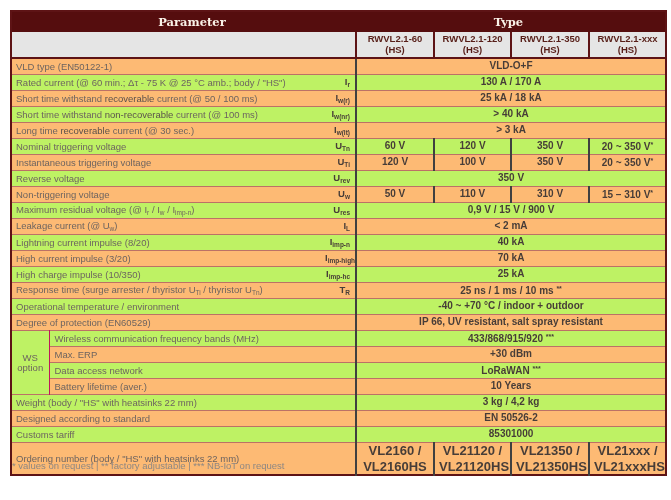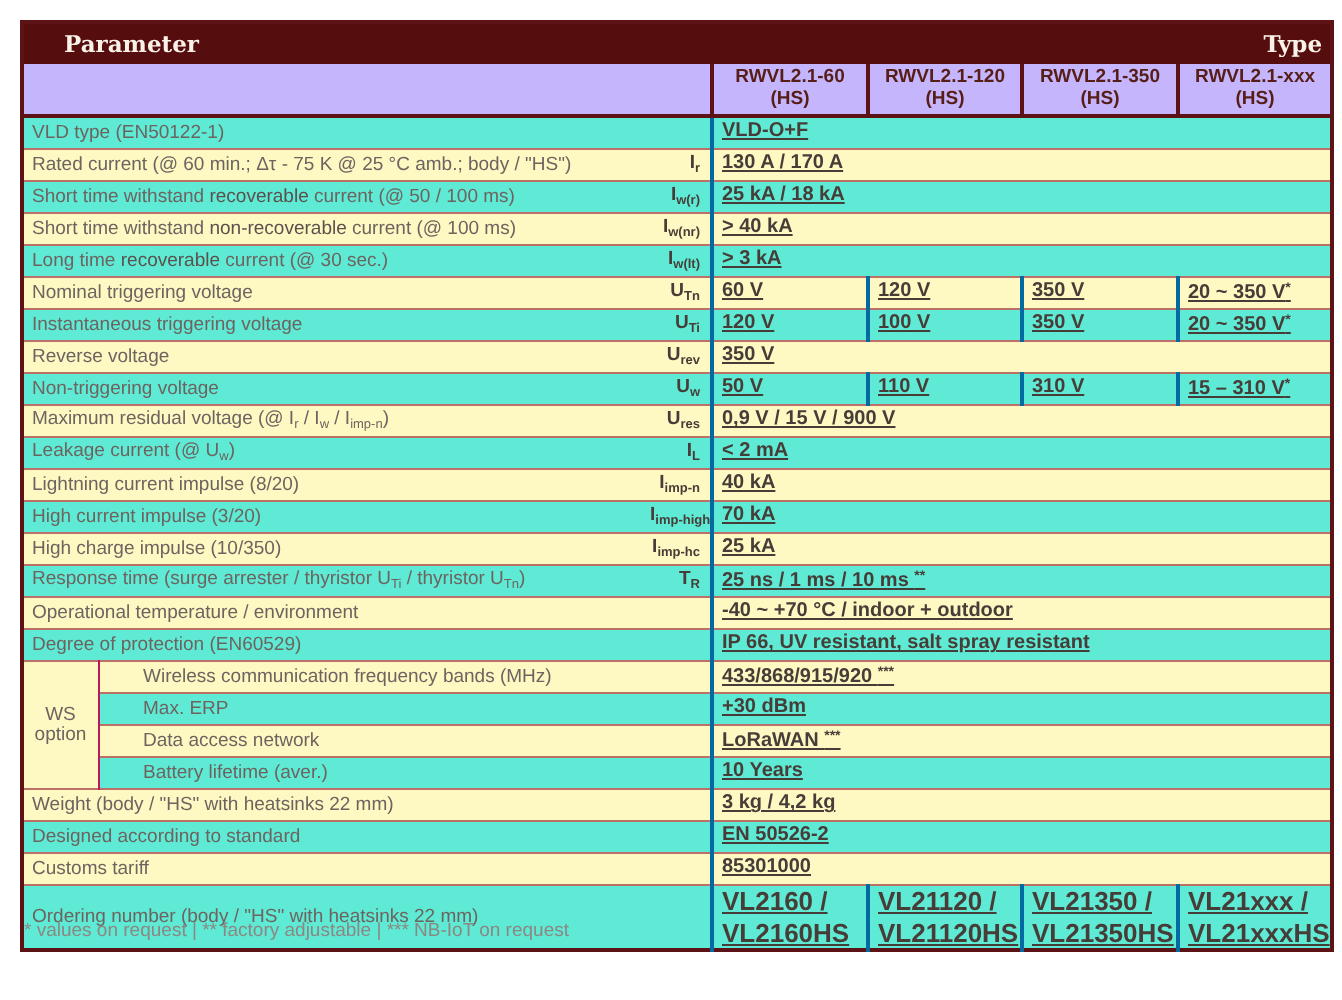--- a/index.html
+++ b/index.html
@@ -10,53 +10,53 @@
   .sheet { position:absolute; top:10px; left:10px; }
   table {
     border-collapse:collapse; table-layout:fixed; width:655px;
     border:2px solid #5d1315;
   }
   td, th { padding:0 4px; overflow:hidden; }
   
   tr.hdr1 th {
     background:#550d0e; color:#faf2e8;
     font-family:"DejaVu Serif", serif; font-weight:bold; font-size:11.5px;
-    height:20px; text-align:left; padding-left:20px;
-  }
-  tr.hdr1 th.type { text-align:right; padding-left:0; }
+    height:20px; text-align:center; padding-left:20px;
+  }
+  tr.hdr1 th.type { text-align:center; padding-left:0; }
   
   tr.hdr2 td {
-    background:#c4b5fd; height:25px;
+    background:#e5e5e5; height:25px;
     border-bottom:2px solid #5d1315;
   }
   td.model {
     border-left:2px solid #5d1315; text-align:center;
     color:#571e18; font-weight:bold; font-size:9.5px; line-height:1.15;
   }
   td.model span { display:block; }
   
   tr.dr td { height:15px; border-top:1px solid #bc7166; line-height:1.05; }
-  tr.pk td { background:#fef9c3; }
-  tr.wh td { background:#5eead4; }
+  tr.pk td { background:#bef264; }
+  tr.wh td { background:#fdba74; }
   td.param {
     text-align:left; color:#6d6460; font-size:9.5px; white-space:nowrap;
   }
   td.sym {
     text-align:right; color:#473d38; font-weight:bold; font-size:9.5px;
     padding-right:5px; white-space:nowrap;
   }
   td.val {
-    text-align:left; color:#473d38; font-weight:bold; font-size:10px;
-    border-left:2px solid #0369a1; white-space:nowrap;text-decoration:underline;
+    text-align:center; color:#473d38; font-weight:bold; font-size:10px;
+    border-left:2px solid #404040; white-space:nowrap;
   }
   td.ws-label {
     background:#f9d9d2; text-align:center; color:#6d6460; font-size:9.5px;
     border-right:1px solid #be185d; line-height:1.2;
   }
-  td.ws-param { padding-left:22px; }
+  td.ws-param { padding-left:5px; }
   tr.order td { height:26px; }
   tr.order td.val { white-space:normal; font-size:13px; line-height:1.2; }
   sub { font-size:6.5px; vertical-align:-2px; letter-spacing:0; }
   sup { font-size:7px; vertical-align:3px; }
   b { font-weight:normal; color:#5a514c; }
   .footnote {
     position:absolute; left:12px; top:460px; font-size:9.5px; color:#8d8783;
     white-space:nowrap;
   }
 </style>

